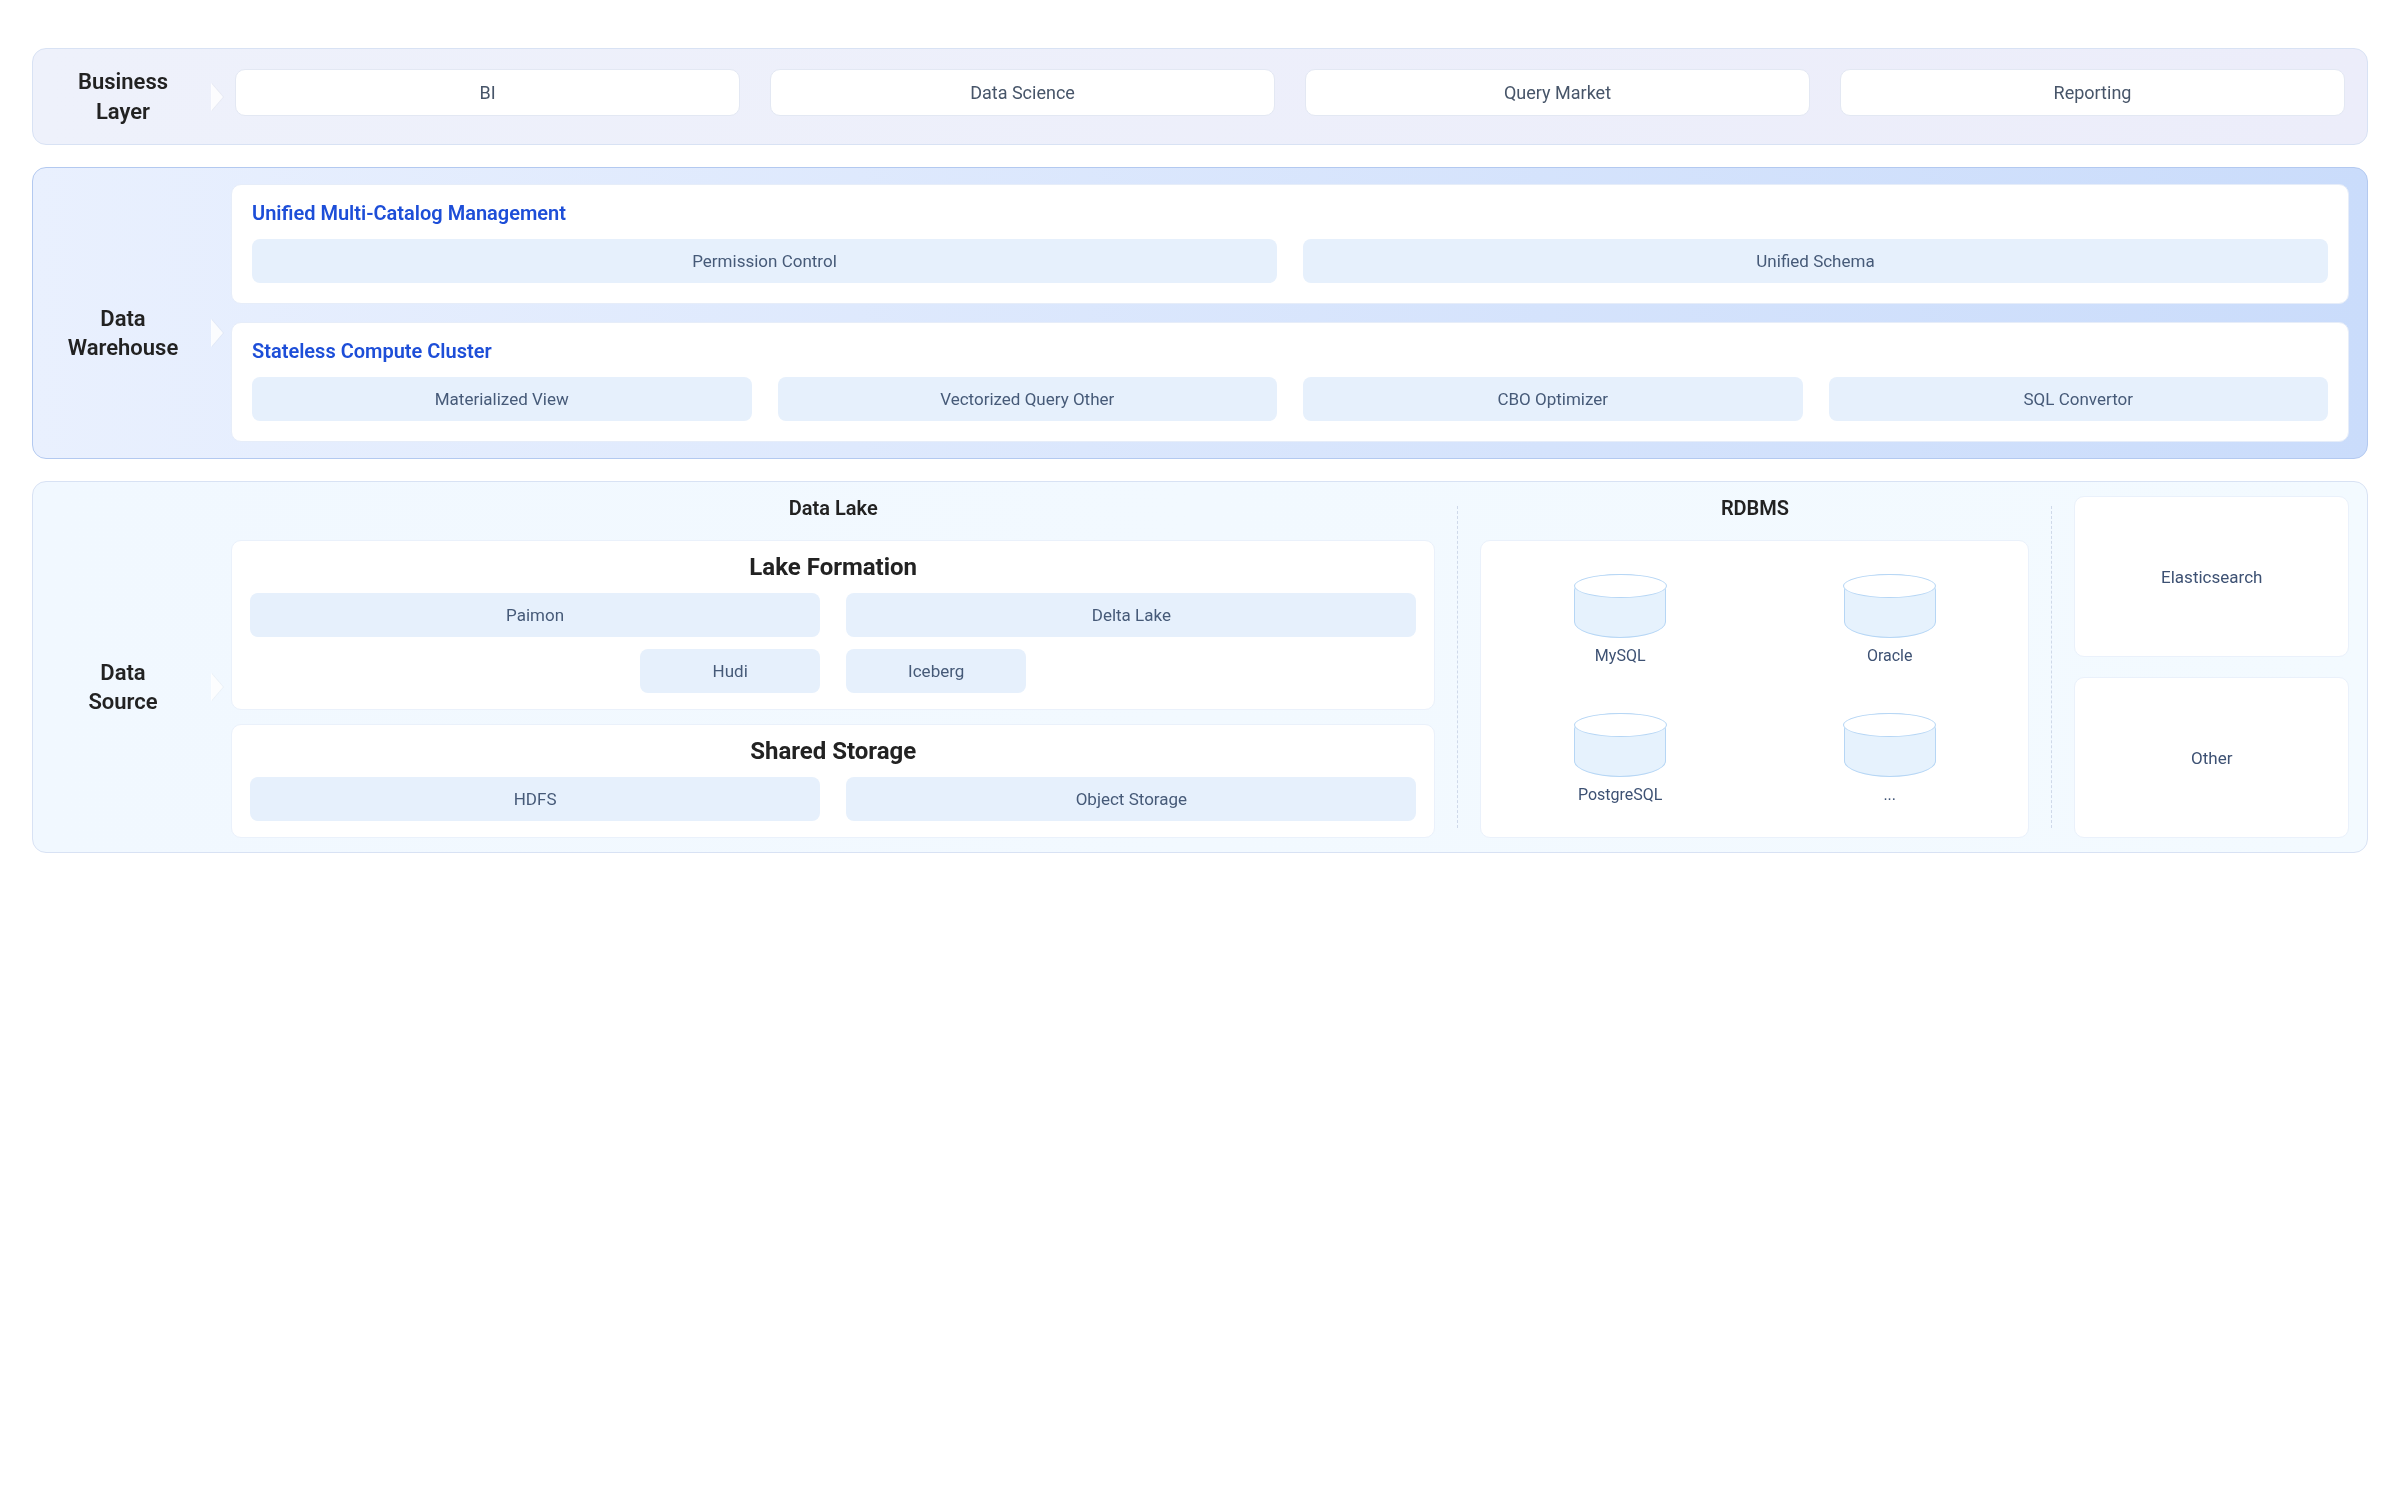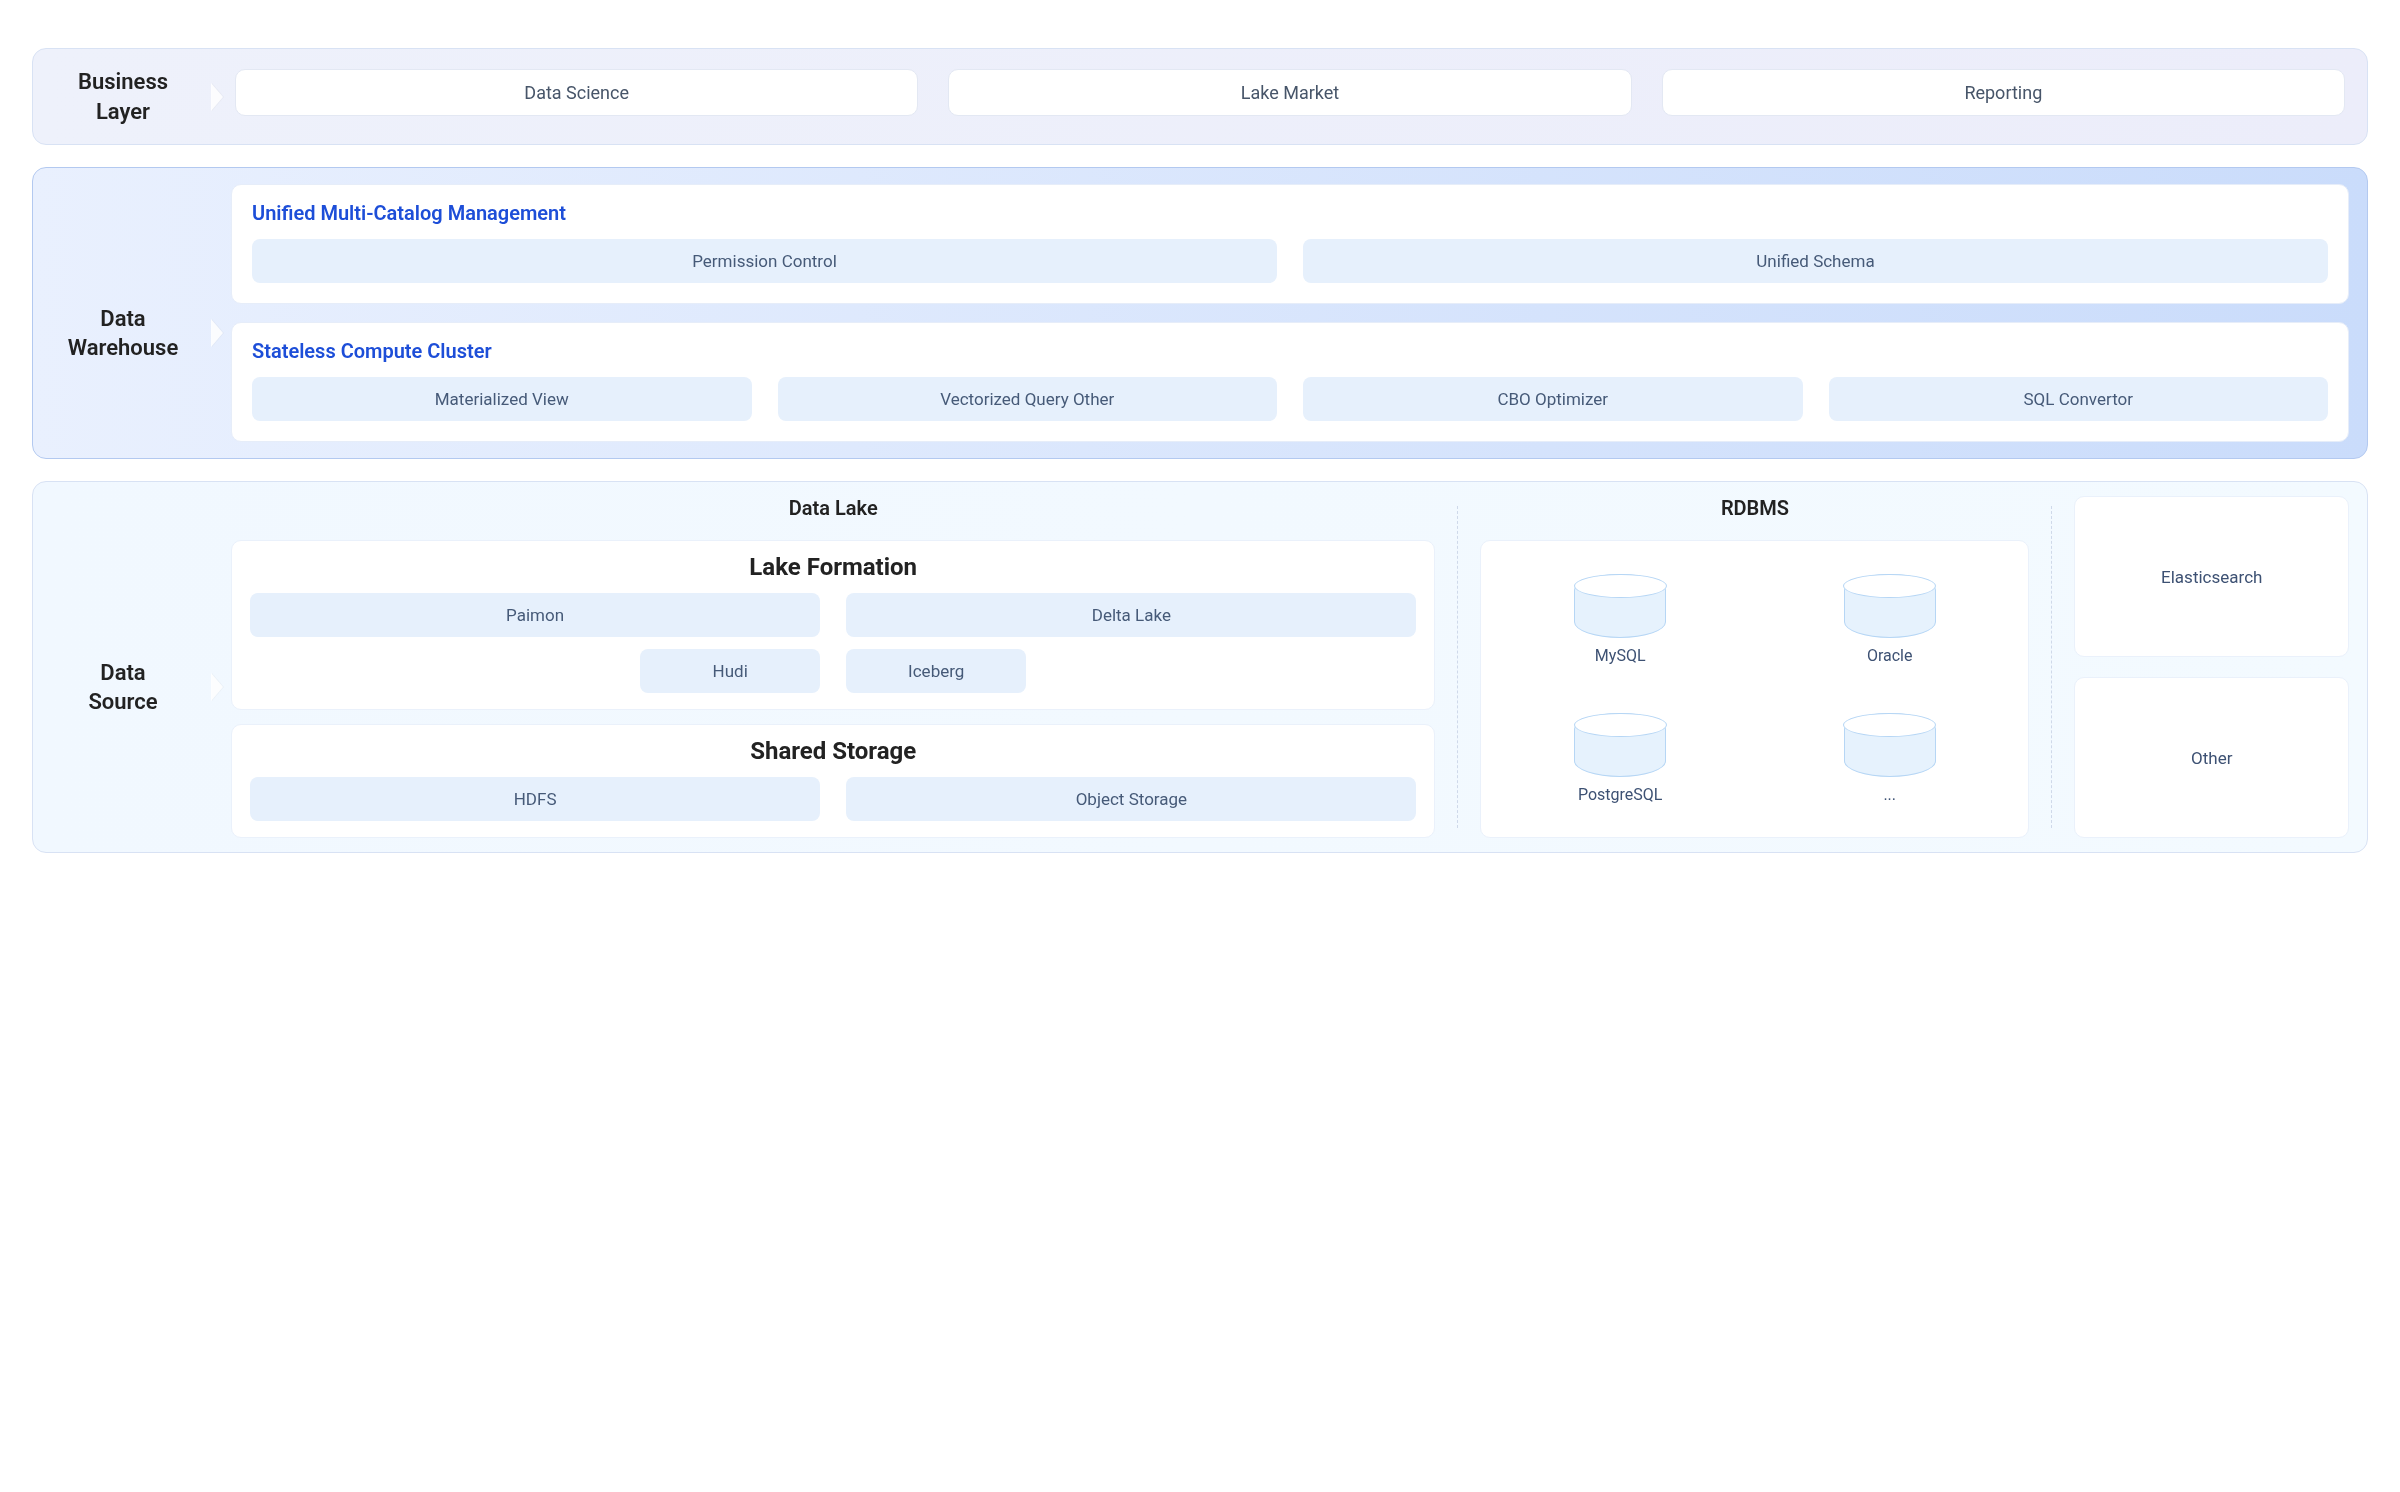--- a/index.html
+++ b/index.html
@@ -199,22 +199,23 @@
   }
 </style>
 </head>
 <body>
 
 <div class="layer business">
   <div class="layer-label" style="white-space:pre-line">Business
 Layer</div>
   <div class="layer-body">
     <div class="pill-row">
+      <div class="pill">BI</div>
       <div class="pill">Data Science</div>
-      <div class="pill">Lake Market</div>
+      <div class="pill">Query Market</div>
       <div class="pill">Reporting</div>
     </div>
   </div>
 </div>
 
 <div class="layer warehouse">
   <div class="layer-label" style="white-space:pre-line">Data
 Warehouse</div>
   <div class="layer-body">
     <div class="panel">

